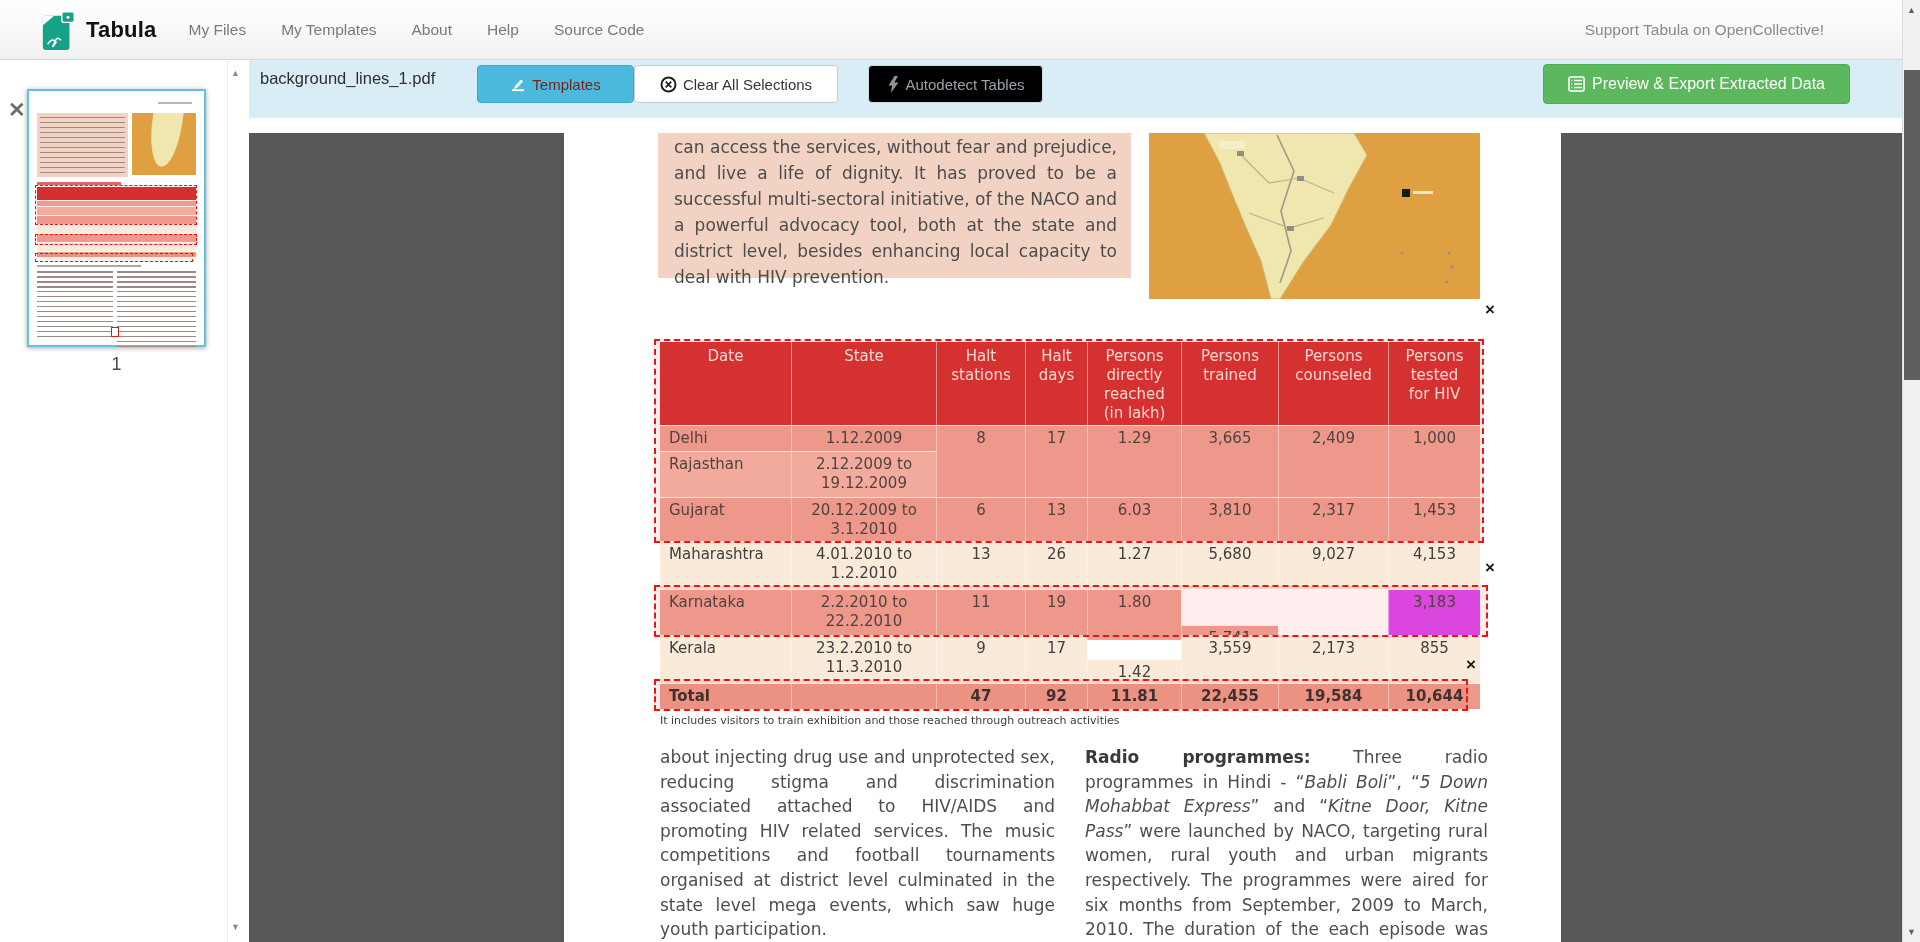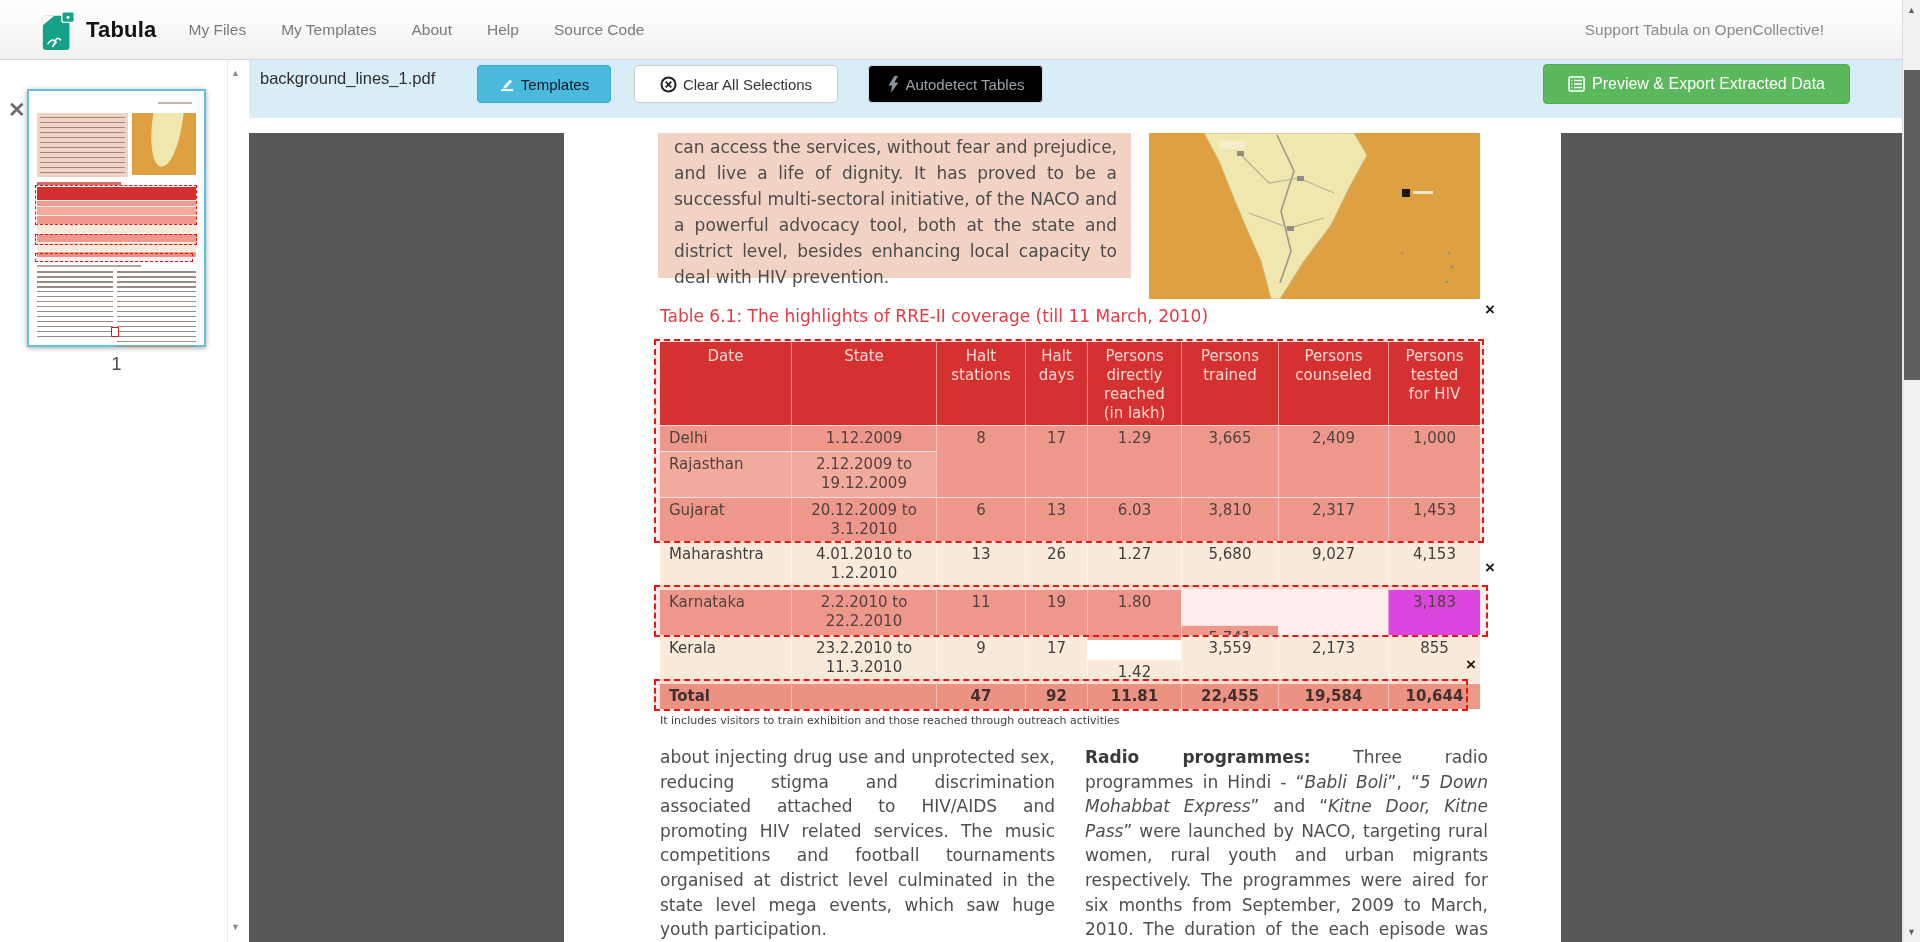--- a/index.html
+++ b/index.html
@@ -15,21 +15,21 @@
   .brand-name { font-size:22px; font-weight:bold; color:#111; letter-spacing:.2px; }
   .nav-links { display:flex; align-items:center; margin-left:32px; gap:35px; }
   .nav-link { font-size:15.5px; color:#7a7a7a; text-decoration:none; cursor:pointer; }
   .nav-support { position:absolute; right:78px; font-size:15.5px; color:#8a8a8a; cursor:pointer; }
 
   
   .toolbar { position:absolute; left:249px; top:45px; width:1653px; height:73px; background:#d9edf7; }
   .toolbar .filename { position:absolute; left:11px; top:24px; font-size:16.5px; color:#2f2f2f; }
   .tbtn { position:absolute; top:20px; height:38px; border-radius:4px; font-size:15px;
     display:flex; align-items:center; justify-content:center; gap:6px; cursor:pointer; border:1px solid transparent; }
-  .btn-templates { left:228px; width:134px; background:#4ab9dc; border-color:#39a9cd; color:#0f172a; }
+  .btn-templates { left:228px; width:157px; background:#4ab9dc; border-color:#39a9cd; color:#7f1d1d; }
   .btn-clear { left:385px; width:204px; background:#ffffff; border-color:#cccccc; color:#333; }
   .btn-autodetect { left:619px; width:175px; background:#000000; border-color:#d2d9dd; color:#9aa3aa; cursor:default; }
   .btn-export { left:1294px; top:19px; width:307px; height:40px; background:#5cb85c; border-color:#4cae4c; color:#fff; font-size:16px; }
 
   
   .sidebar { position:absolute; left:0; top:60px; width:249px; height:882px; background:#fff; }
   .sidebar-close { position:absolute; left:8px; top:38px; font-size:21px; font-weight:bold; color:#6e6e6e; cursor:pointer; }
   .side-scroll { position:absolute; right:4px; top:0; width:18px; height:882px; border-left:1px solid #ececec; }
   .side-scroll .arr-up { position:absolute; top:8px; left:3px; font-size:9px; color:#8a8a8a; }
   .side-scroll .arr-dn { position:absolute; bottom:10px; left:3px; font-size:9px; color:#8a8a8a; }
@@ -211,21 +211,20 @@
         <rect x="70" y="8" width="26" height="8" fill="#f5eecf" opacity=".85"></rect>
         <rect x="253" y="56" width="8" height="8" fill="#1a1a1a"></rect>
         <rect x="264" y="58" width="20" height="3" fill="#f0e6c8"></rect>
         <circle cx="300" cy="120" r="1.6" fill="#8f8f85"></circle>
         <circle cx="303" cy="134" r="1.6" fill="#8f8f85"></circle>
         <circle cx="298" cy="149" r="1.6" fill="#8f8f85"></circle>
         <circle cx="253" cy="120" r="1.3" fill="#8f8f85"></circle>
       </svg>
     </div>
 
-    <div class="table-title">Table 6.1: The highlights of RRE-II coverage (till 11 March, 2010)</div>
 
     <div class="pdf-table">
       <div class="trow thead" id="thead-row">
           <div>Date</div>
           <div>State</div>
           <div>Halt
 stations</div>
           <div>Halt
 days</div>
           <div>Persons

